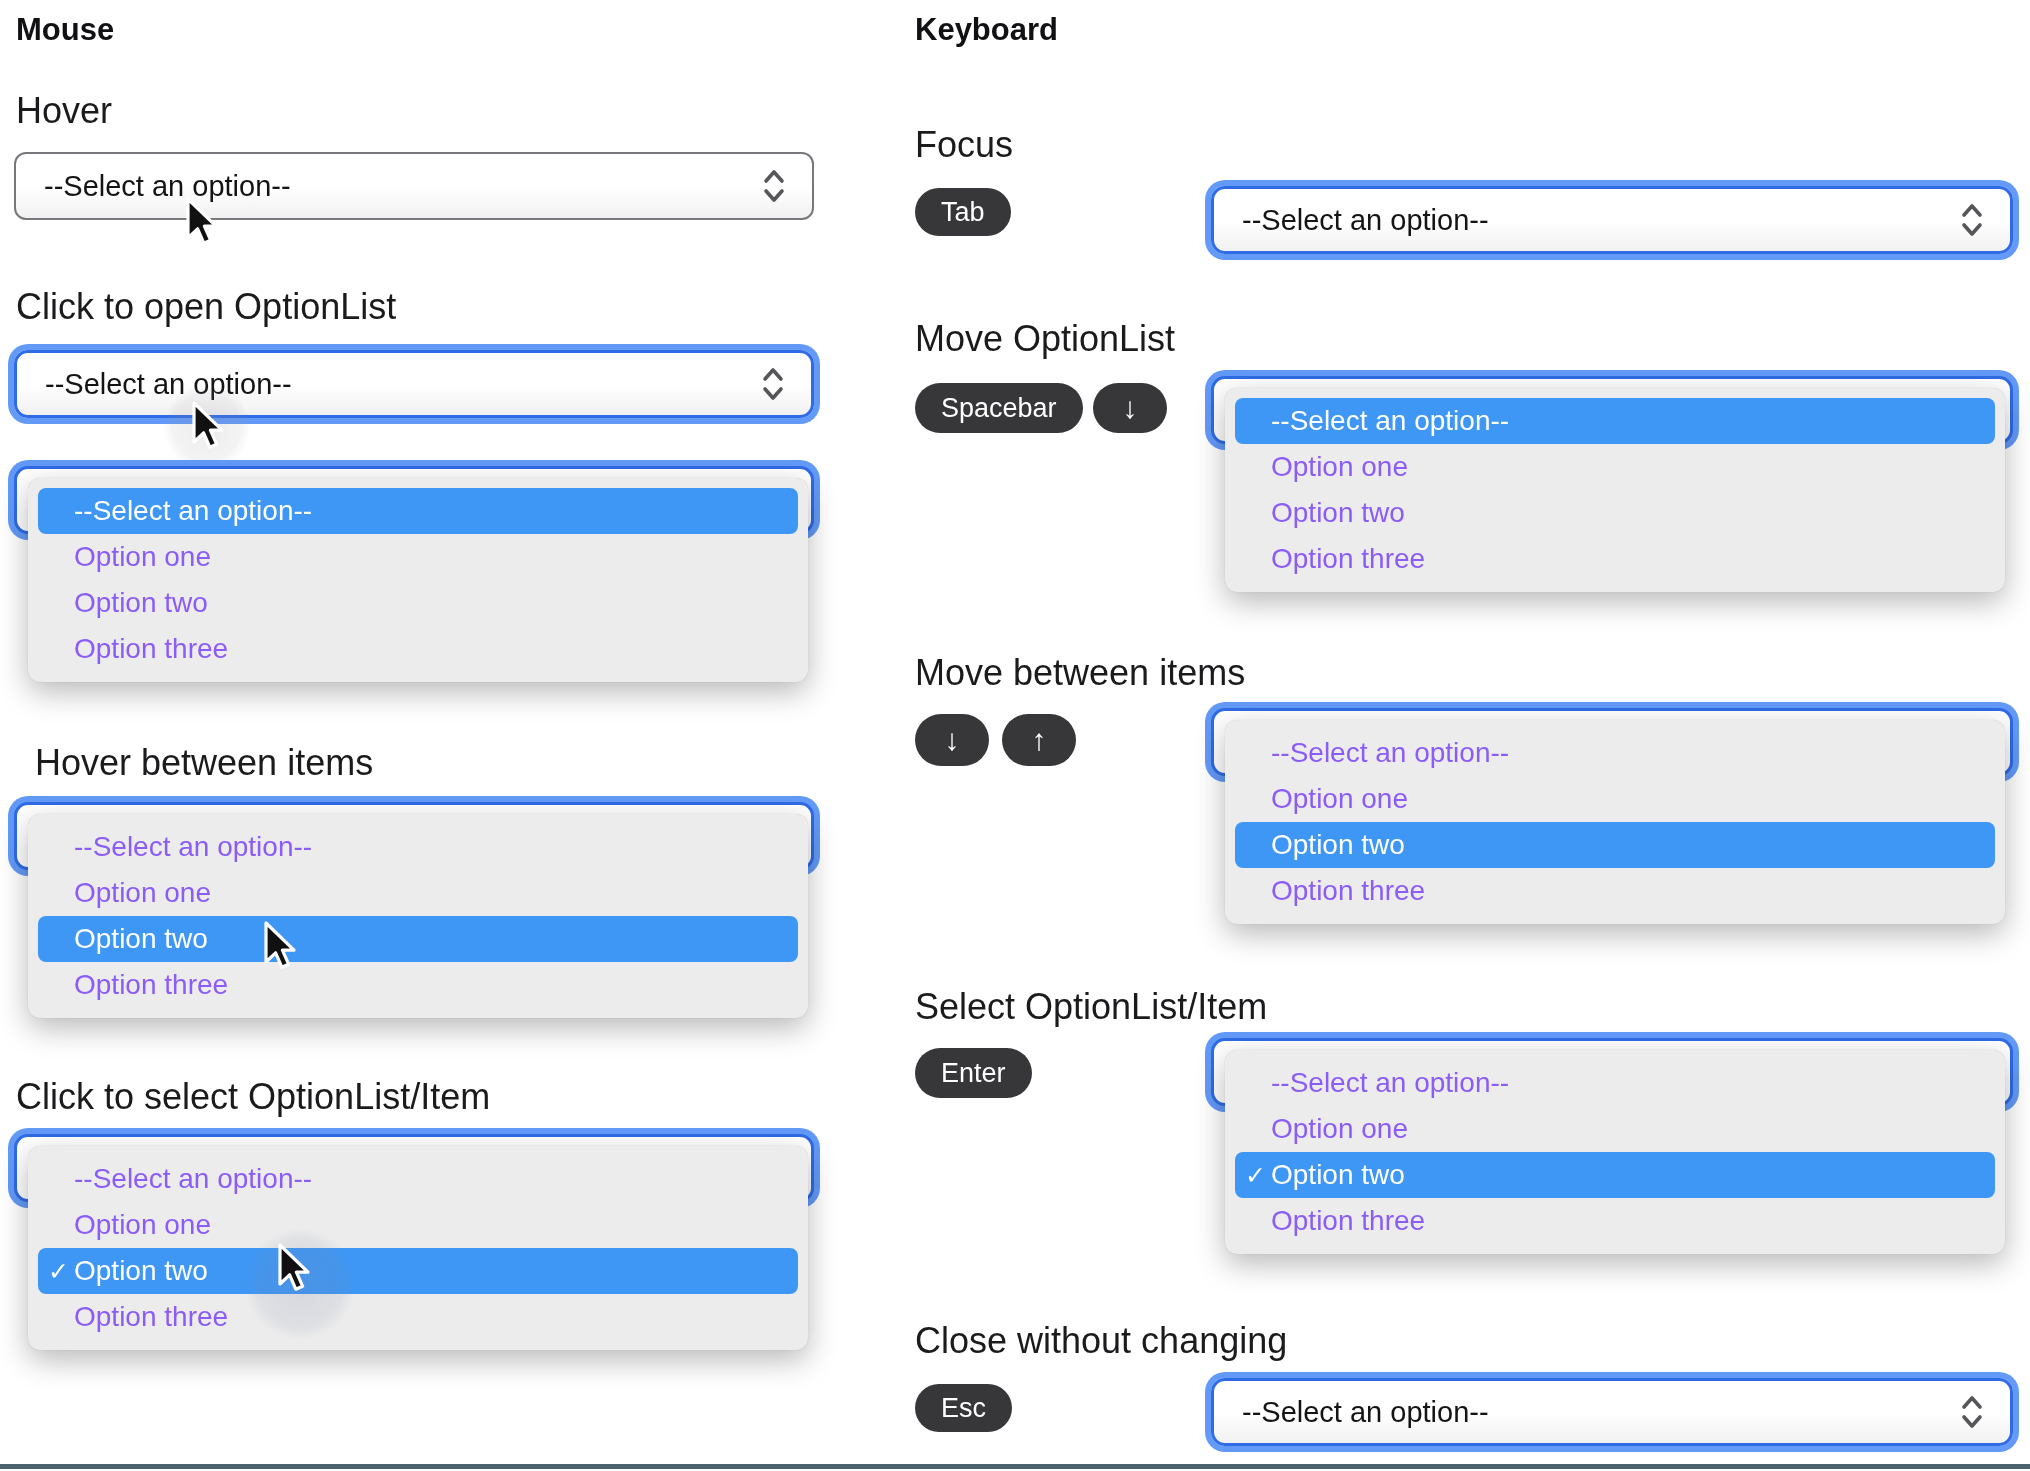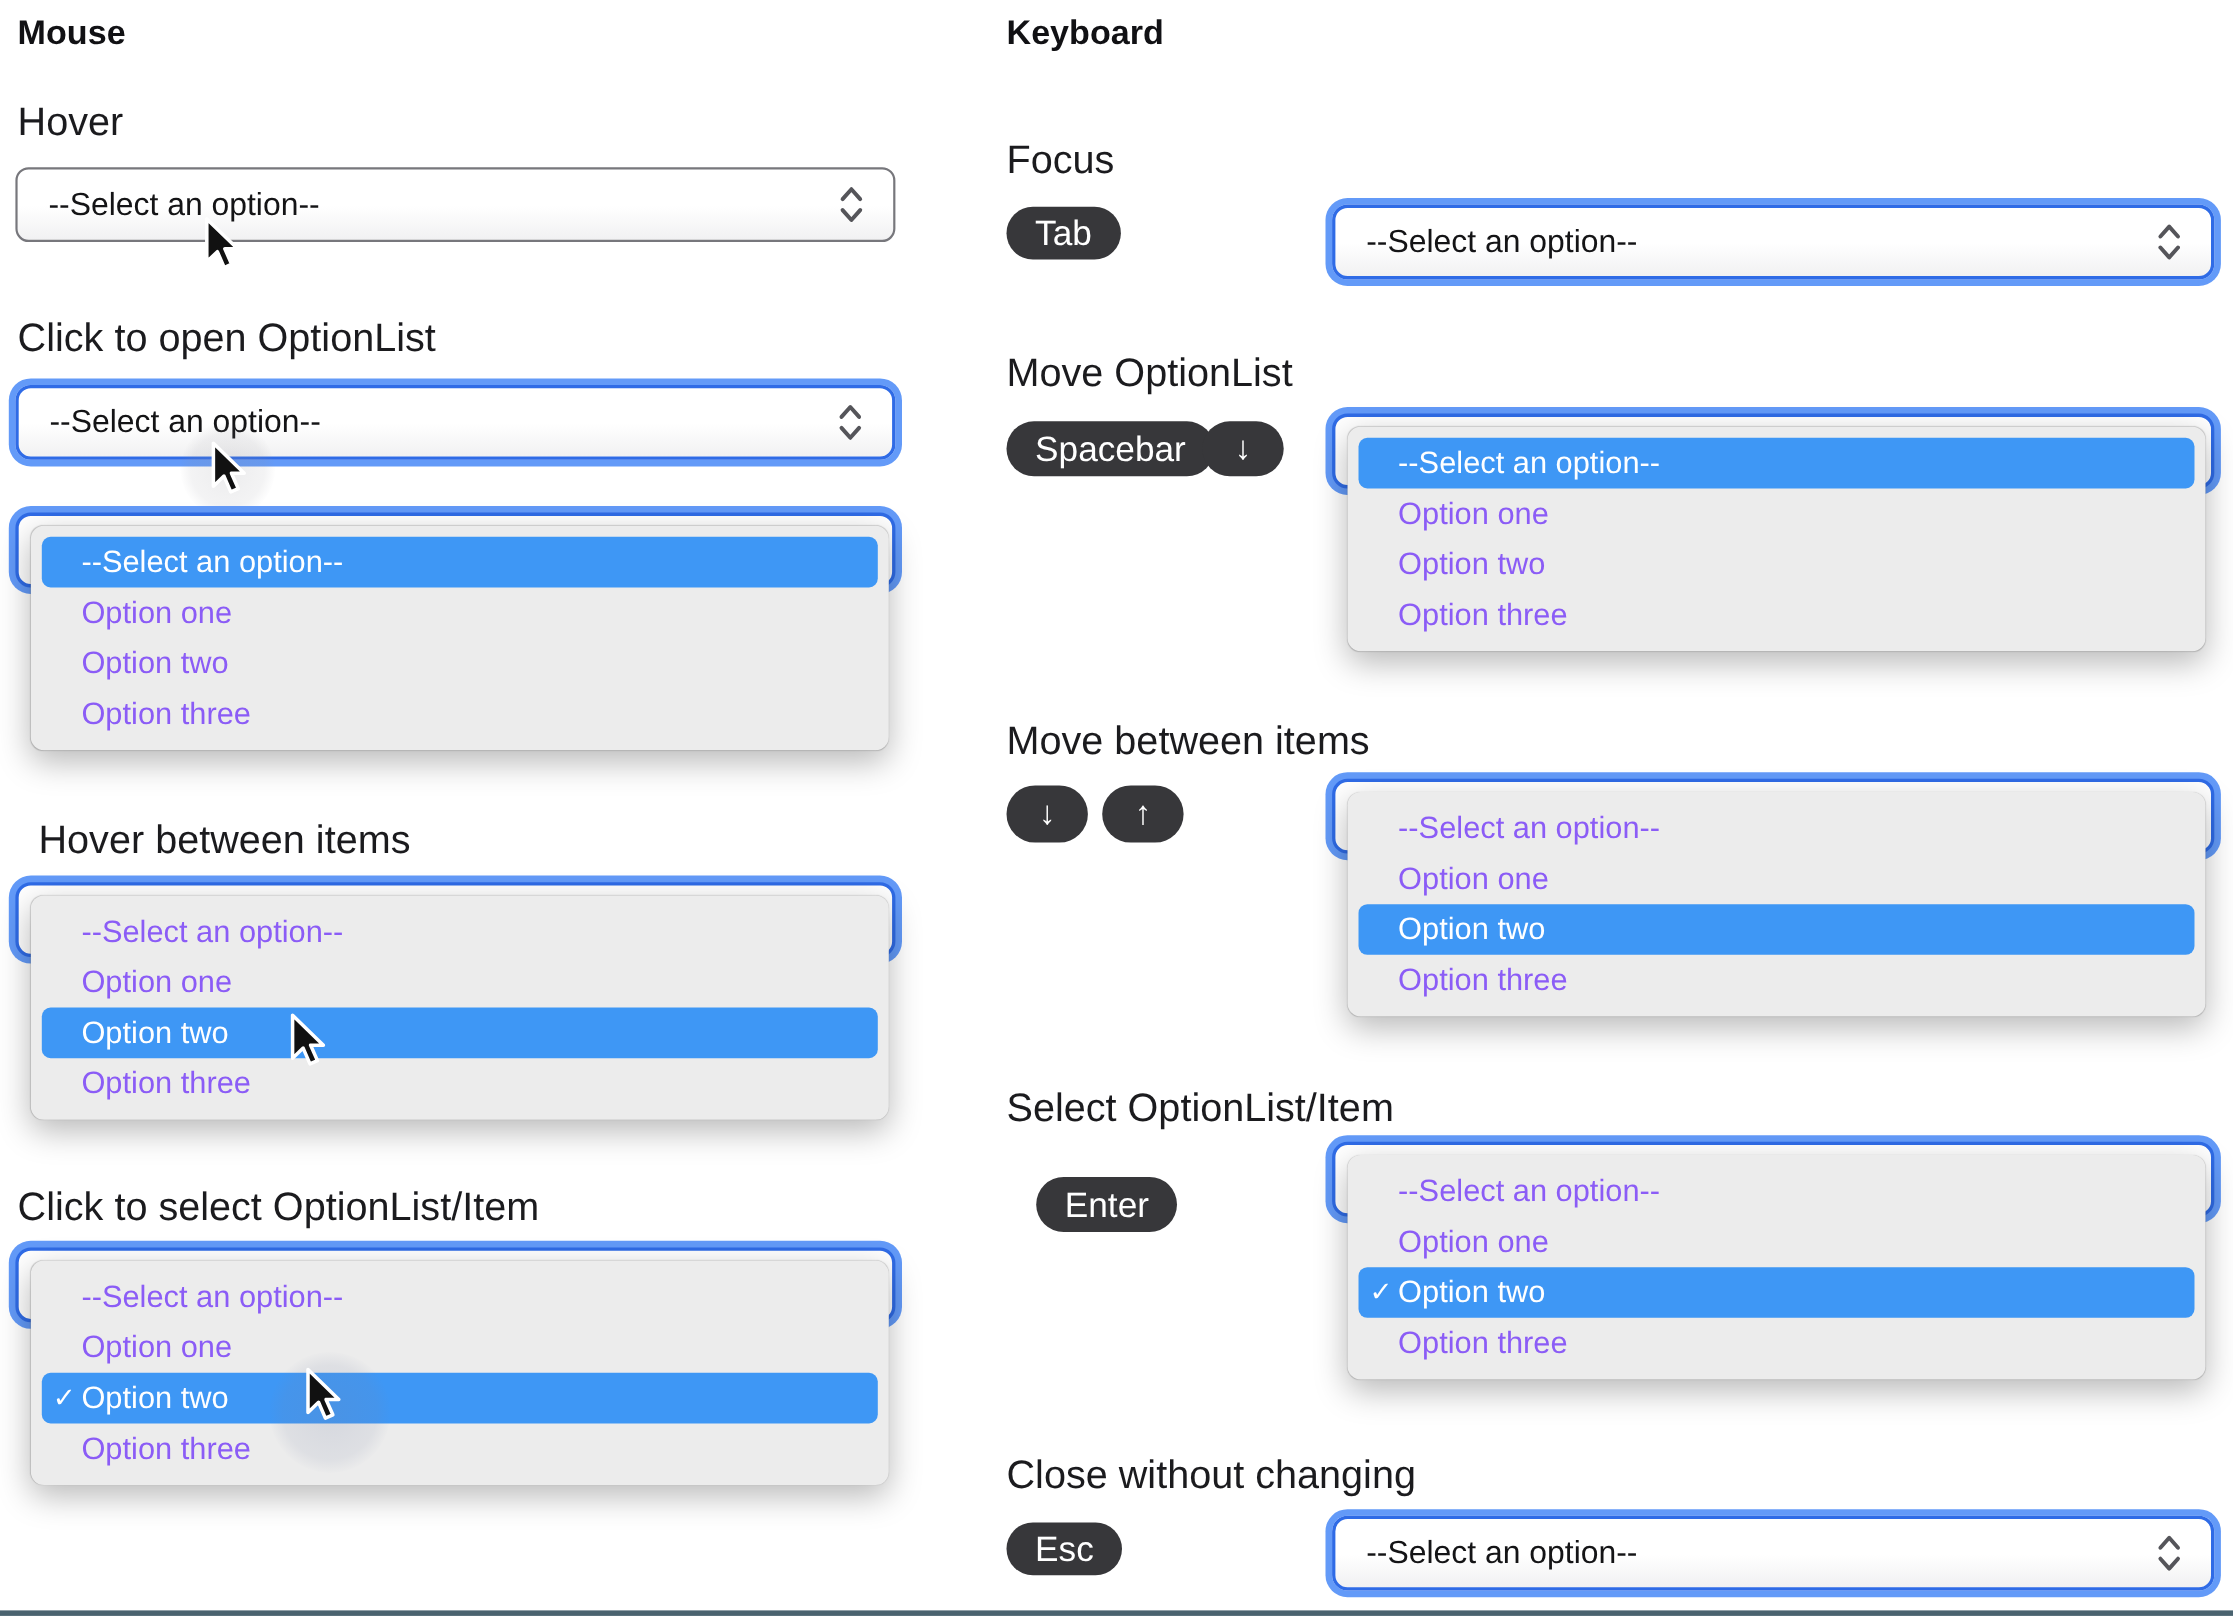--- a/index.html
+++ b/index.html
@@ -48,21 +48,21 @@
   }
   .row.hl{background:#3e97f5;color:#ffffff;}
   .row .check{
     position:absolute;left:10px;top:50%;transform:translateY(-50%);
     font-size:25px;font-weight:700;color:#ffffff;
   }
 
   
   .pill{
     position:absolute;height:48px;border-radius:26px;background:#37373a;
-    color:#ffffff;font-size:32px;display:flex;align-items:center;justify-content:center;
+    color:#ffffff;font-size:27px;display:flex;align-items:center;justify-content:center;
     padding:0 26px;box-sizing:border-box;
   }
   .pill.glyph{padding:0;font-size:30px;}
 
   
   .cursor{position:absolute;pointer-events:none;}
   .halo{
     position:absolute;border-radius:50%;
     background:radial-gradient(circle,rgba(140,140,148,0.17) 0%,rgba(140,140,148,0.10) 55%,rgba(140,140,148,0) 72%);
   }
@@ -220,21 +220,21 @@
     <div class="row hl">
         <span>Option two</span>
       </div>
     <div class="row">
         <span>Option three</span>
       </div>
   </div>
 </div>
 
 <div class="abs sec-label" style="left:915px;top:986px;">Select OptionList/Item</div>
-<div class="pill" style="left:942px;top:1048px;height:50px;margin-top:22px;">Enter</div>
+<div class="pill" style="left:915px;top:1048px;height:50px;">Enter</div>
 <div class="openlist rcol" style="left:1211px;top:1038px;width:802px;height:220px;">
   <div class="ring"></div>
   <div class="panel">
     <div class="row">
         <span>--Select an option--</span>
       </div>
     <div class="row">
         <span>Option one</span>
       </div>
     <div class="row hl">

